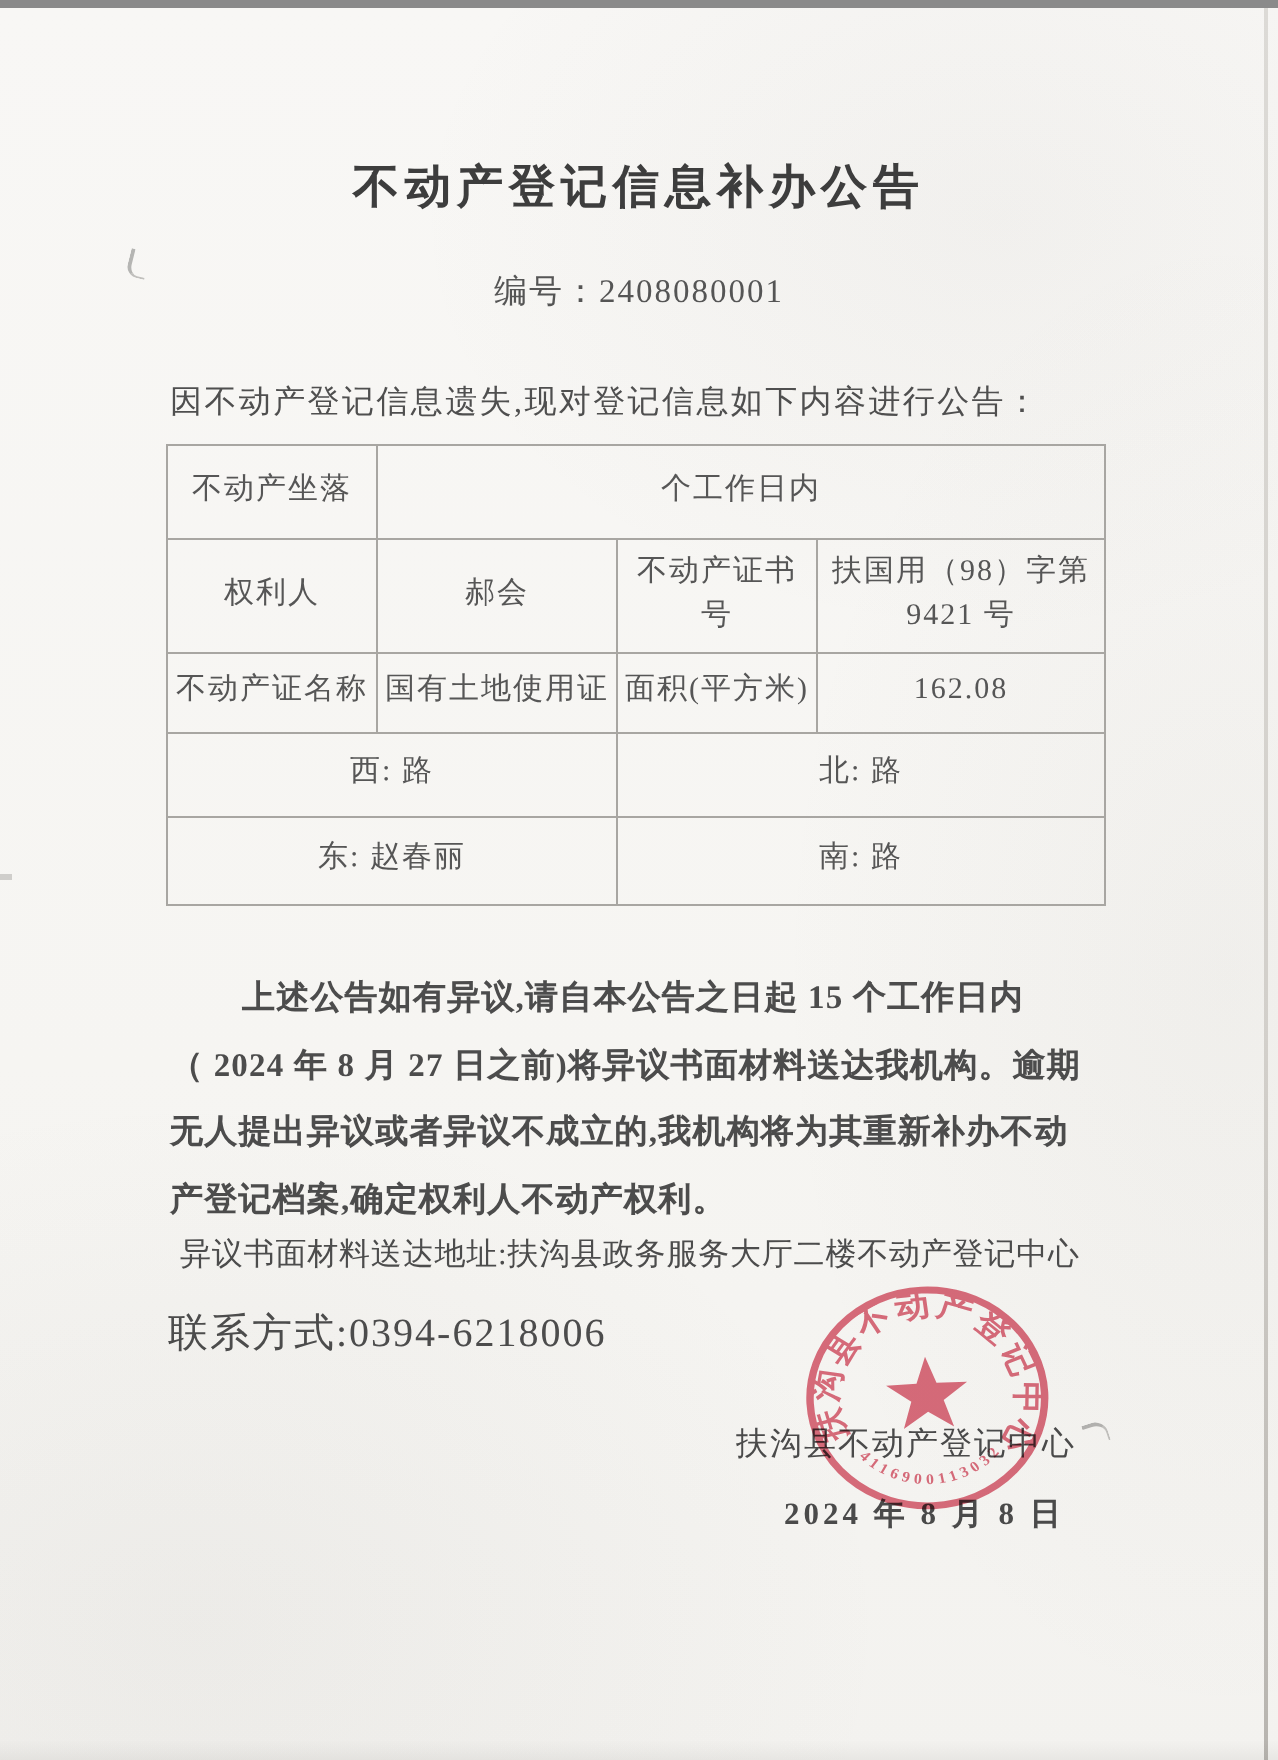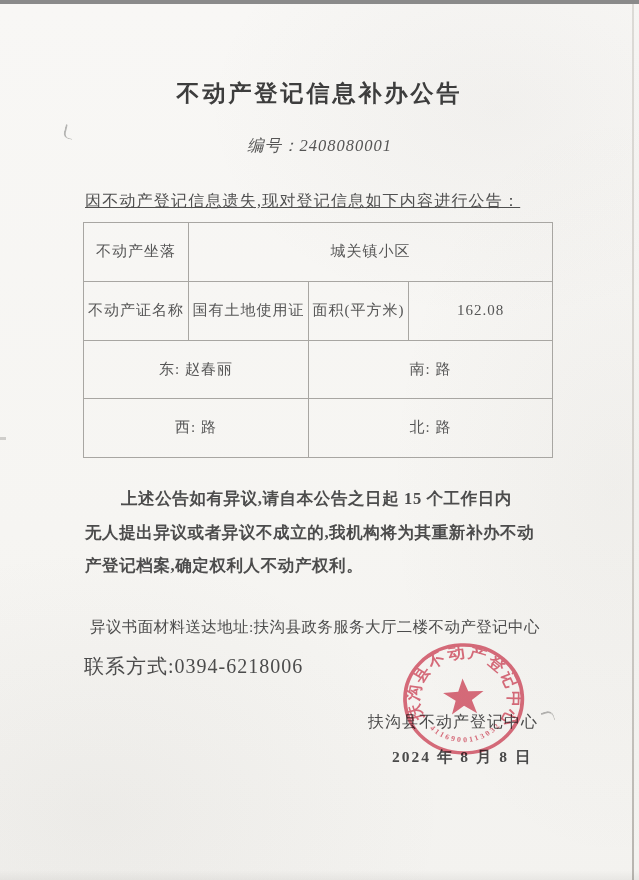--- a/index.html
+++ b/index.html
@@ -23,35 +23,35 @@
     position:absolute;left:632px;top:0;width:2px;height:880px;
     background:linear-gradient(180deg,#dcdad6 0%,#d2cfca 60%,#b7b4af 100%);
   }
   .title{
     position:absolute;top:74px;left:0;width:100%;
     text-align:center;margin:0;
     font-size:23px;font-weight:700;letter-spacing:3px;color:#3d3d3d;
   }
   .doc-no{
     position:absolute;top:131px;left:0;width:100%;
-    text-align:center;font-size:16.5px;letter-spacing:1px;color:#555;font-style:italic;
+    text-align:center;font-size:16.5px;letter-spacing:1px;color:#555;
   }
   .intro{
     position:absolute;top:187px;left:85px;margin:0;
-    font-size:16px;letter-spacing:1.2px;color:#4f4f4f;text-decoration:underline;
+    font-size:16px;letter-spacing:1.2px;color:#4f4f4f;
   }
   table.prop{
     position:absolute;top:218px;left:83px;
     width:469px;border-collapse:collapse;table-layout:fixed;
   }
   table.prop td{
     border:1px solid #a8a6a2;
     text-align:center;vertical-align:middle;
     font-size:15px;letter-spacing:1px;color:#565656;
-    padding:18px 3px;line-height:1.45;
+    padding:6px 3px;line-height:1.45;
     overflow:hidden;
   }
   .para{position:absolute;top:481px;left:85px;width:462px;font-weight:bold;}
   .para .line{
     font-size:16.5px;letter-spacing:0.6px;color:#4c4c4c;
     height:33.5px;line-height:28px;white-space:nowrap;
   }
   .para .line.indent{padding-left:36px;}
   .address{
     position:absolute;top:613px;left:90px;
@@ -104,41 +104,48 @@
   <table class="prop">
     <colgroup>
       <col style="width:105px">
         <col style="width:120px">
         <col style="width:100px">
         <col style="width:144px">
     </colgroup>
     <tbody>
         <tr style="height:47px">
       <td>不动产坐落</td>
-      <td colspan="3">城关镇小区</td>
+      <td colspan="3">个工作日内</td>
+    </tr>
+    <tr style="height:53px">
+      <td>权利人</td>
+      <td>郝会</td>
+      <td>不动产证书号</td>
+      <td>扶国用（98）字第9421 号</td>
     </tr>
     <tr style="height:40px">
       <td>不动产证名称</td>
       <td>国有土地使用证</td>
       <td>面积(平方米)</td>
       <td>162.08</td>
     </tr>
+    <tr style="height:42px">
+      <td colspan="2">西: 路</td>
+      <td colspan="2">北: 路</td>
+    </tr>
     <tr style="height:44px">
       <td colspan="2">东: 赵春丽</td>
       <td colspan="2">南: 路</td>
-    </tr>
-    <tr style="height:42px">
-      <td colspan="2">西: 路</td>
-      <td colspan="2">北: 路</td>
     </tr>
   </tbody>
     </table>
 
   <div class="para">
     <div class="line indent">上述公告如有异议,请自本公告之日起 15 个工作日内</div>
+    <div class="line">（ 2024 年 8 月 27 日之前)将异议书面材料送达我机构。逾期</div>
     <div class="line">无人提出异议或者异议不成立的,我机构将为其重新补办不动</div>
     <div class="line">产登记档案,确定权利人不动产权利。</div>
   </div>
 
   <div class="address">异议书面材料送达地址:扶沟县政务服务大厅二楼不动产登记中心</div>
   <div class="contact">联系方式:0394-6218006</div>
 
   <div class="issuer">扶沟县不动产登记中心</div>
   <div class="doc-date">2024 年 8 月 8 日</div>
 

